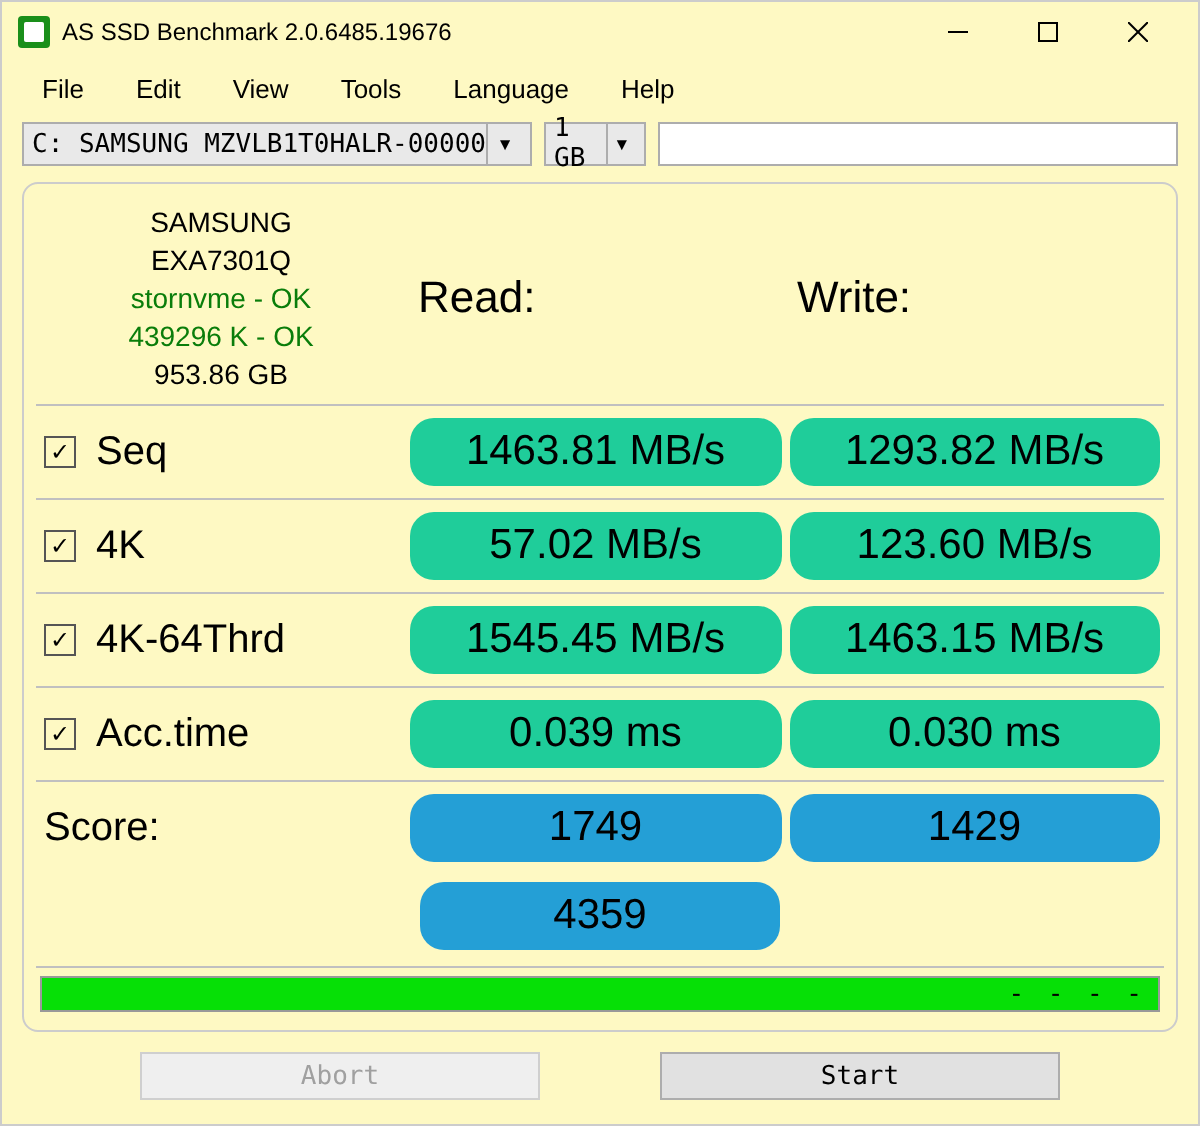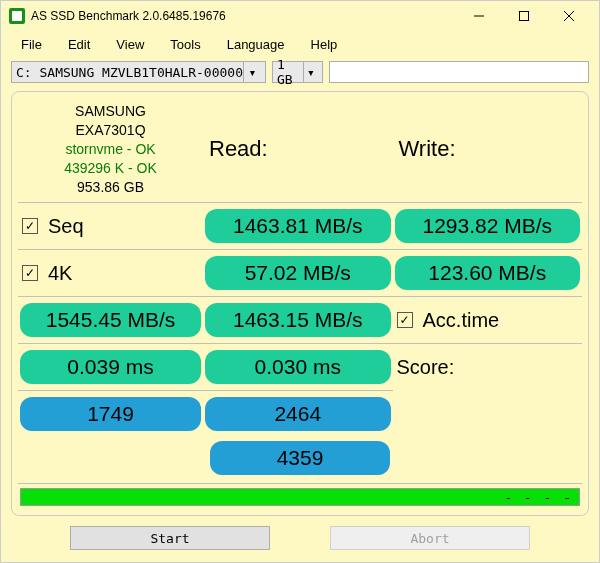--- a/index.html
+++ b/index.html
@@ -128,20 +128,24 @@
         <span class="checkbox checked"></span>
         <span>4K</span>
       </div>
       <div class="cell valuecell">
           <div class="chip green">57.02 MB/s</div>
         </div>
       <div class="cell valuecell">
           <div class="chip green">123.60 MB/s</div>
         </div>
 
+      <div class="cell rowlbl">
+        <span class="checkbox checked"></span>
+        <span>4K-64Thrd</span>
+      </div>
       <div class="cell valuecell">
           <div class="chip green">1545.45 MB/s</div>
         </div>
       <div class="cell valuecell">
           <div class="chip green">1463.15 MB/s</div>
         </div>
 
       <div class="cell rowlbl">
         <span class="checkbox checked"></span>
         <span>Acc.time</span>
@@ -153,31 +157,31 @@
           <div class="chip green">0.030 ms</div>
         </div>
 
       <div class="cell rowlbl score-row" style="border-bottom:none">
         <span>Score:</span>
       </div>
       <div class="cell valuecell" style="border-bottom:none">
           <div class="chip blue">1749</div>
         </div>
       <div class="cell valuecell" style="border-bottom:none">
-          <div class="chip blue">2464</div>
+          <div class="chip blue">1429</div>
         </div>
 
       <div class="total-row">
         <div class="chip blue total-chip">4359</div>
       </div>
     </div>
 
     <div class="progressbar">
       <div class="marks">- - - -</div>
     </div>
   </div>
 
   <div class="bottombar">
+    <div class="btn disabled">Abort</div>
     <div class="btn">Start</div>
-    <div class="btn disabled">Abort</div>
   </div>
 
 </div>
 
 </body></html>

